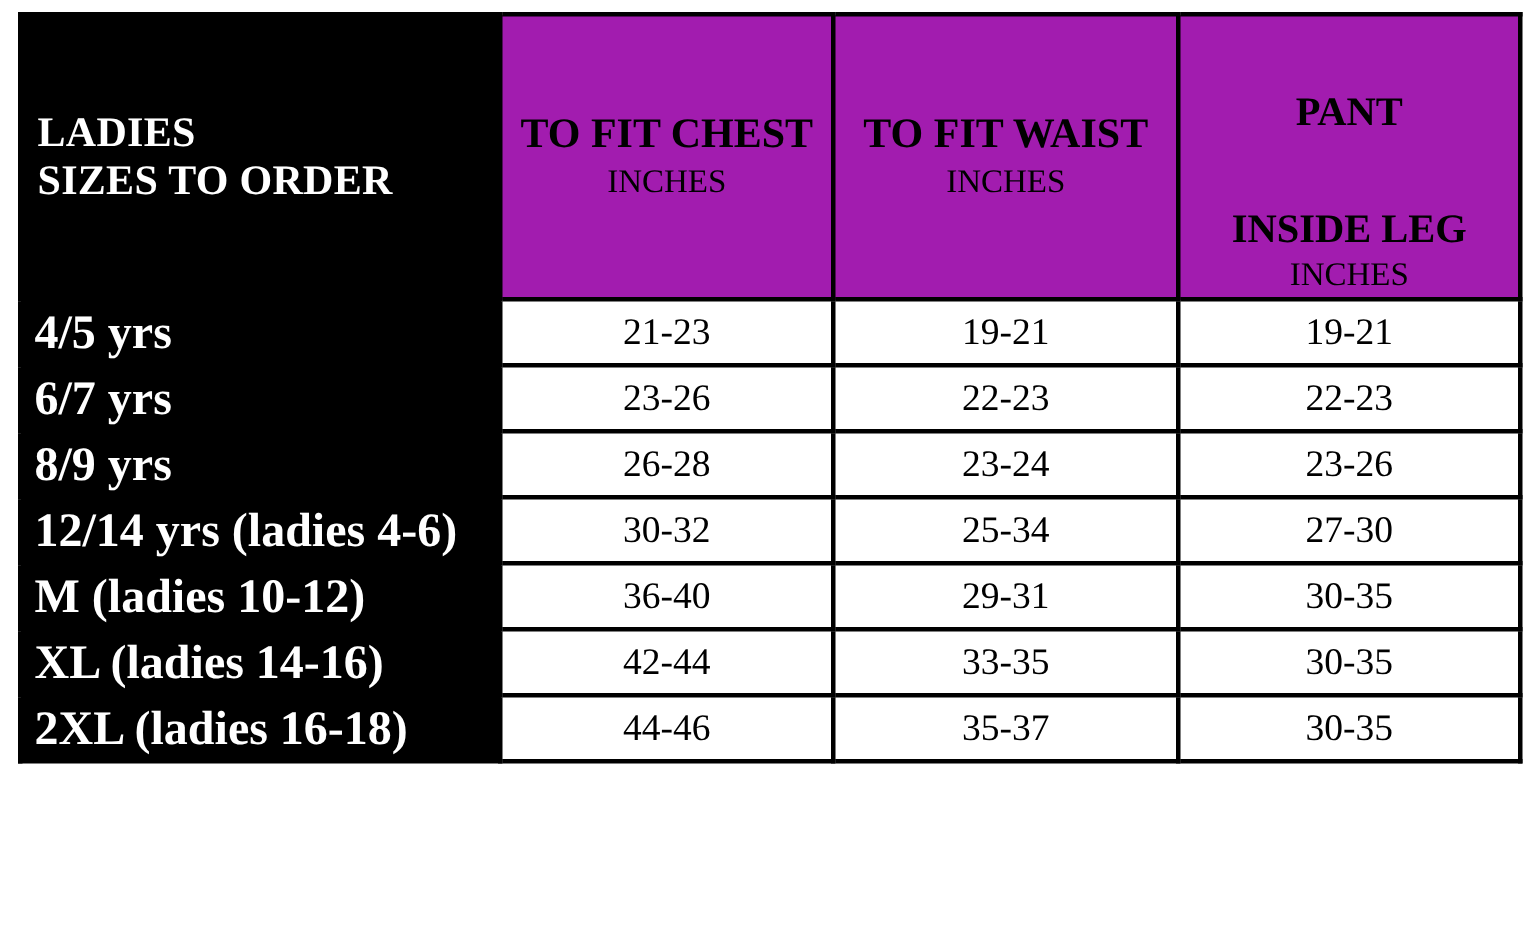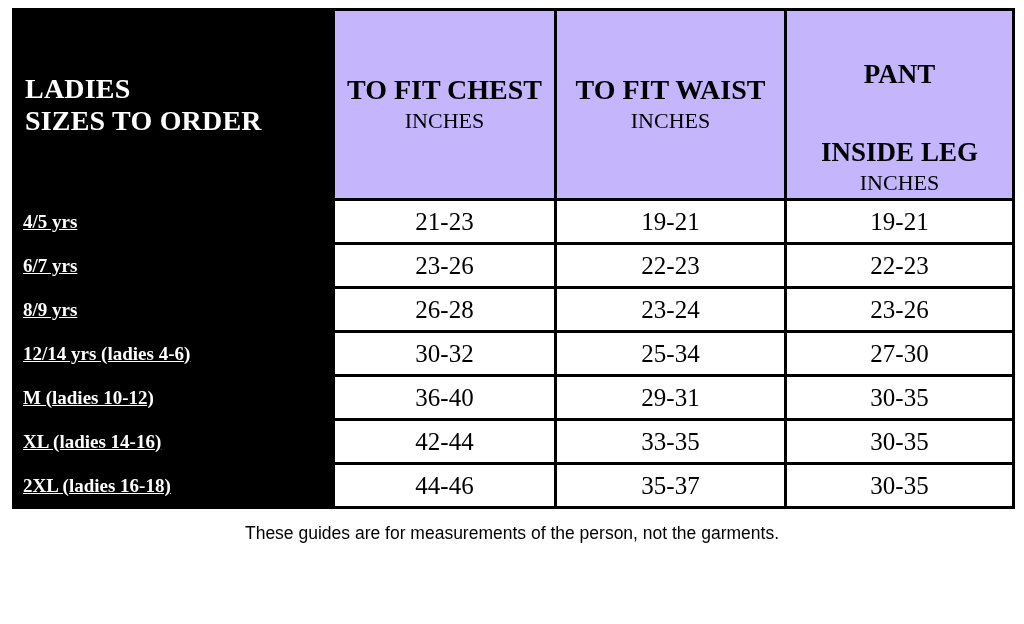--- a/index.html
+++ b/index.html
@@ -36,21 +36,21 @@
   table.size-table th,
   table.size-table td {
     border: 3px solid #000000;
     padding: 0;
     text-align: center;
     vertical-align: middle;
   }
 
   
   thead th {
-    background: #c4b5fd;
+    background: #a21caf;
     color: #000000;
     height: 132px;
     font-weight: bold;
   }
   thead th.first-head {
     background: #000000;
     color: #ffffff;
     text-align: left;
     padding-left: 10px;
     line-height: 1.12;
@@ -76,24 +76,23 @@
   tbody td {
     height: 41px;
     font-size: 25px;
     font-weight: normal;
   }
   tbody td.label-cell {
     background: #000000;
     color: #ffffff;
     text-align: left;
     padding-left: 8px;
-    font-size: 19px;
+    font-size: 32px;
     font-weight: bold;
     white-space: nowrap;
-    text-decoration: underline;
   }
   tbody td.value-cell {
     background: #ffffff;
     color: #000000;
   }
 
   .notes {
     margin: 10px 0 0 0;
     text-align: center;
     font-family: "Liberation Sans", sans-serif;
@@ -175,18 +174,14 @@
       </tr>
       <tr>
         <td class="label-cell">2XL (ladies 16-18)</td>
         <td class="value-cell">44-46</td>
         <td class="value-cell">35-37</td>
         <td class="value-cell">30-35</td>
       </tr>
     </tbody>
   </table>
 
-  <div class="notes">
-    <div>These guides are for measurements of the person, not the garments.</div>
-
-  </div>
 
 </div>
 
 </body></html>

